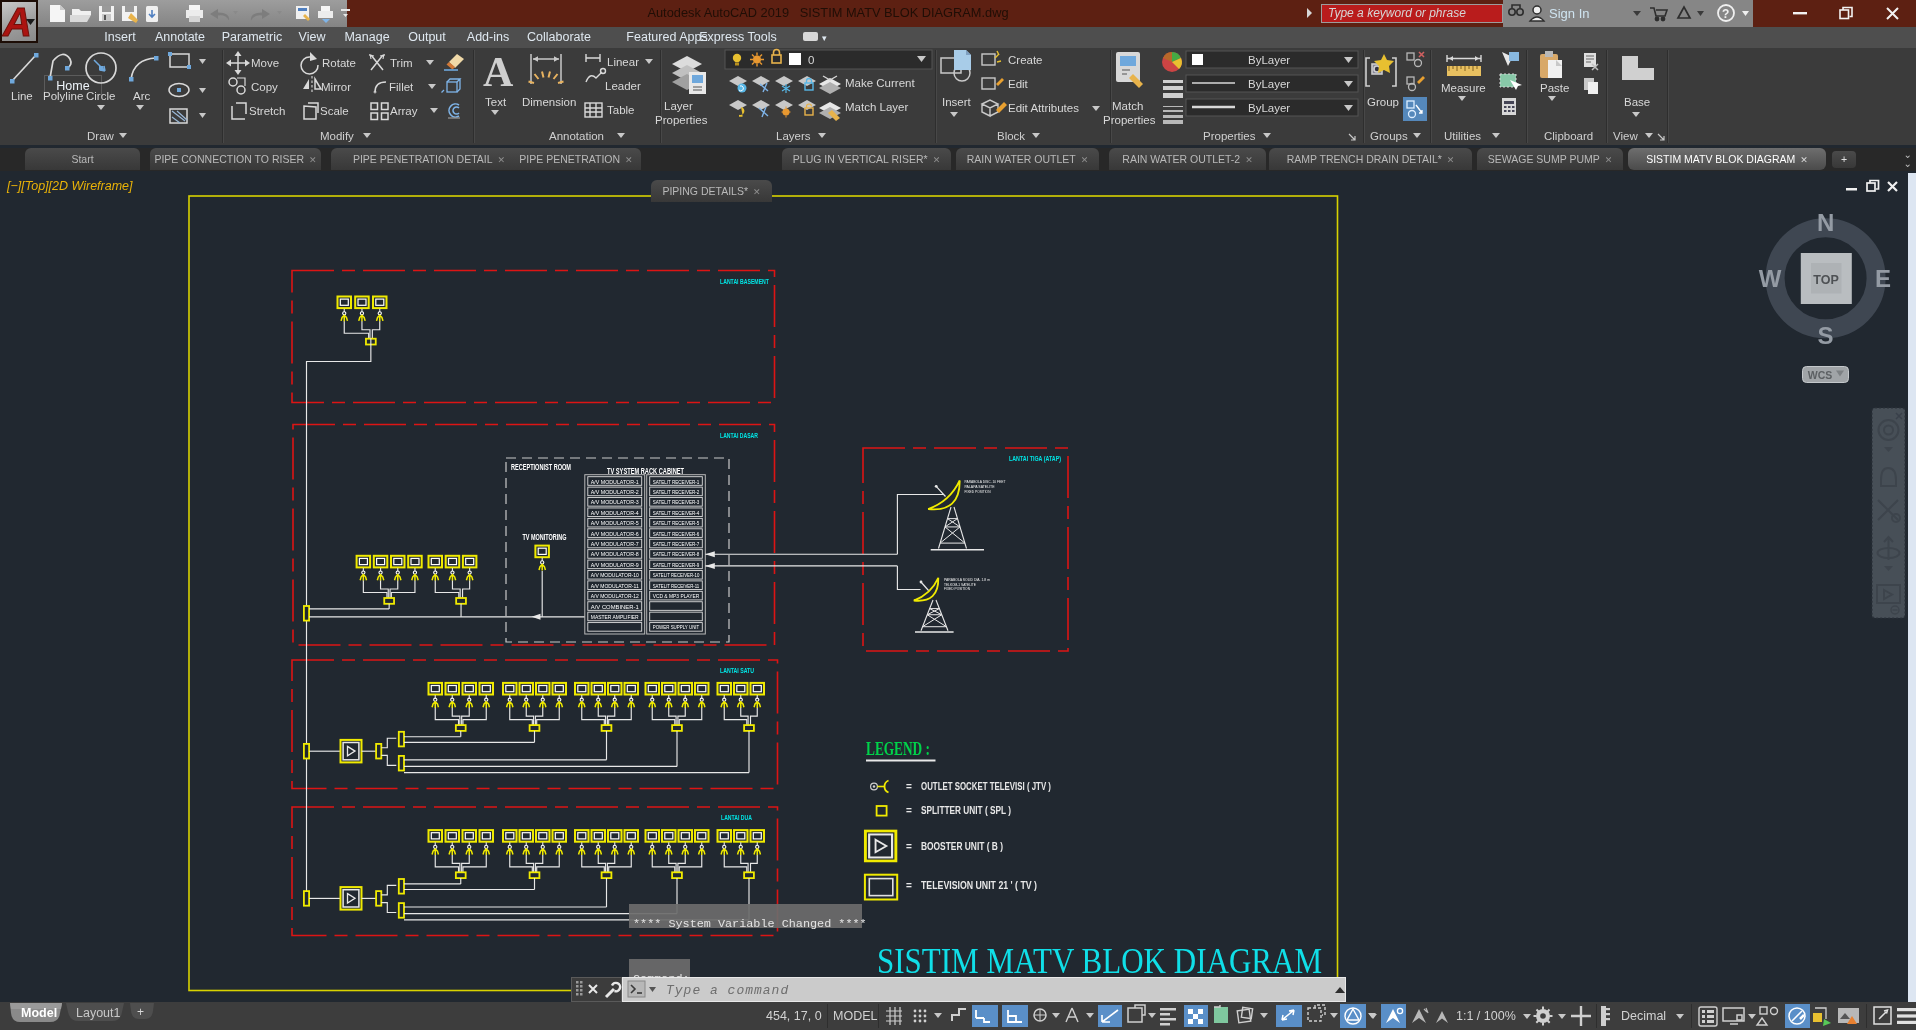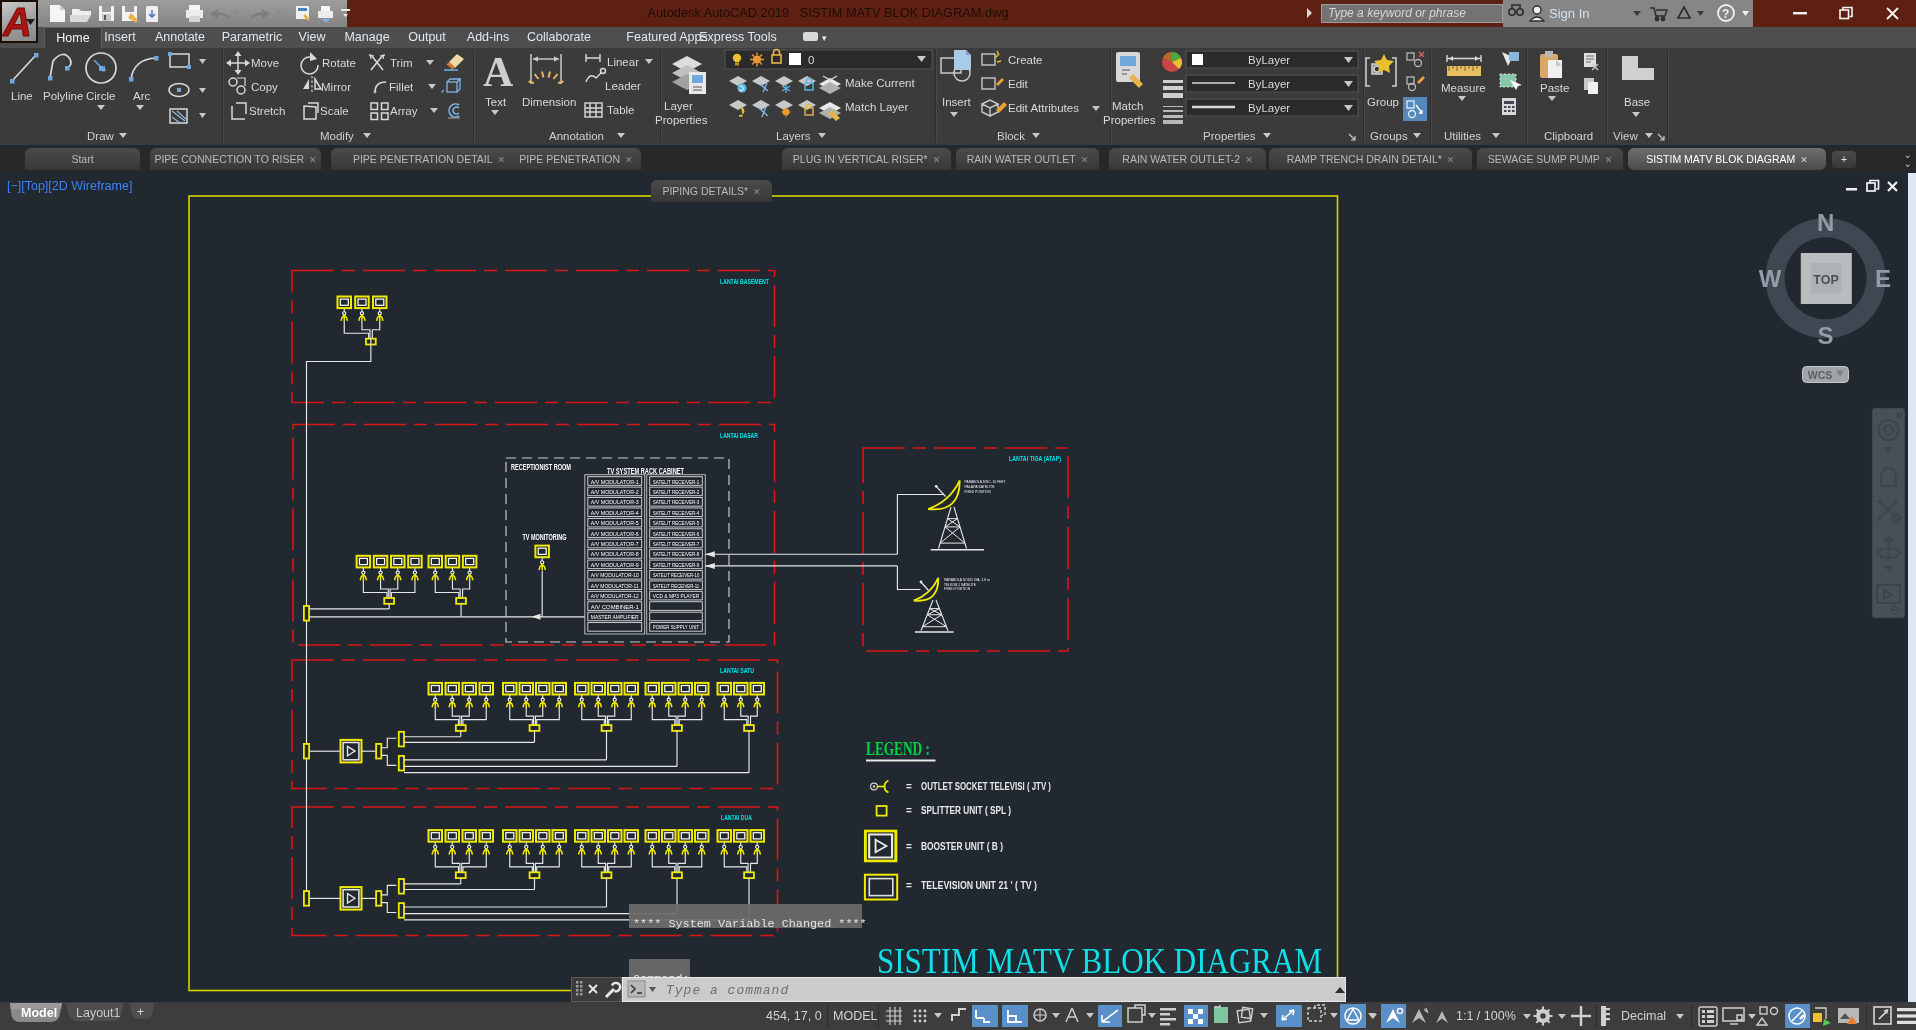--- a/index.html
+++ b/index.html
@@ -6,41 +6,41 @@
 html,body { width:1916px; height:1030px; overflow:hidden; background:#212830; }
 body { font-family:"Liberation Sans", sans-serif; }
 .abs { position:absolute; }
 #app { position:relative; width:1916px; height:1030px; }
 
 
 #titlebar { position:absolute; left:0; top:0; width:1916px; height:27px; background:#5d2012; }
 #qat { position:absolute; left:0; top:0; width:347px; height:27px; background:linear-gradient(#9d9d9d,#848484); }
 #appbtn { position:absolute; left:0; top:0; width:38px; height:43px; background:linear-gradient(160deg,#c8c8c8,#9a9a9a 60%,#8a8a8a); border:2px solid #1d0d06; z-index:30; }
 #titletext { position:absolute; left:0; top:0; width:1656px; text-align:center; font-size:12.8px; color:#200e06; line-height:26px; }
-#searchbox { position:absolute; left:1321px; top:4px; width:182px; height:19px; background:#737373; border:1px solid #9c9c9c; color:#d6d6d6; font-style:italic; font-size:12px; line-height:17px; padding-left:6px; }
+#searchbox { position:absolute; left:1321px; top:4px; width:182px; height:19px; background:#b91c1c; border:1px solid #9c9c9c; color:#d6d6d6; font-style:italic; font-size:12px; line-height:17px; padding-left:6px; }
 #signpanel { position:absolute; left:1503px; top:0px; width:250px; height:27px; background:#868686; }
 
 
 #ribbontabs { position:absolute; left:0; top:27px; width:1916px; height:21px; background:#4e4e4e; }
 .rtab { position:absolute; top:0; height:21px; color:#dfe8f0; font-size:12.5px; line-height:21px; text-align:center; }
 .rtab.active { background:#3b3b3b; color:#eef4fa; border:1px solid #5c5c5c; border-bottom:none; }
 
 
 #ribbon { position:absolute; left:0; top:48px; width:1916px; height:97px; background:#3b3b3b; }
 
 
 #filetabs { position:absolute; left:0; top:148px; width:1916px; height:23px; background:#282828; }
 .ftab { position:absolute; top:0px; height:22px; background:linear-gradient(#4a4a4a,#383838); border-radius:6px 6px 0 0; color:#b9b9b9; font-size:10.5px; line-height:22px; text-align:center; white-space:nowrap; overflow:hidden; }
 .ftab .x { color:#8f8f8f; font-size:9px; margin-left:5px; }
 .ftab.active { background:linear-gradient(#6e6e6e,#4b4b4b); color:#ffffff; }
 .ftab.active .x { color:#d8d8d8; }
 
 
 #canvas { position:absolute; left:0; top:171px; width:1916px; height:831px; background:#212830; }
-#vplabel { position:absolute; left:7px; top:179px; color:#3b82f6; font-size:12.5px; z-index:5; }
+#vplabel { position:absolute; left:7px; top:179px; color:#eab308; font-size:12.5px; z-index:5;font-style:italic; }
 #scrollstrip { position:absolute; left:1908px; top:173px; width:8px; height:829px; background:#dde6f2; }
 
 
 .cmdhist { position:absolute; background:rgba(108,108,108,0.93); color:#e3e3e3; font-family:"Liberation Mono",monospace; font-size:11.8px; line-height:17px; white-space:pre; z-index:6; padding:12px 4px; }
 
 
 #cmddock { position:absolute; left:571px; top:977px; height:25px; z-index:7; }
 #cmdgrip { position:absolute; left:0; top:0; width:51px; height:25px; background:#3c3c3c; border:1px solid #5a5a5a; }
 #cmdinput { position:absolute; left:51px; top:0; width:724px; height:25px; background:#cbcbcb; border:1px solid #e8e8e8; }
 
@@ -556,21 +556,21 @@
 <svg class="abs" style="left:1886px;top:7px;z-index:32;" width="20" height="16" viewBox="0 0 20 16">
   <path d="M1 1 L12 12 M12 1 L1 12" stroke="#f2f2f2" stroke-width="2"></path>
 </svg>
 
 <svg class="abs" style="left:0;top:0;z-index:33;" width="60" height="46" viewBox="0 0 60 46">
   <text x="3" y="36" font-size="40" font-weight="bold" font-style="italic" fill="#ab1411" stroke="#6d100a" stroke-width="1">A</text>
   <path d="M26 19 l9 0 l-4.5 6 Z" fill="#1a1a1a"></path>
 </svg>
 
 <div class="abs" style="left:0;top:27px;width:1916px;height:21px;z-index:20;">
-      <div class="rtab active" style="left:44px;width:58px;">Home</div>
+      <div class="rtab active" style="left:44px;width:58px;margin-top:48px;">Home</div>
       <div class="rtab" style="left:97px;width:46px;">Insert</div>
       <div class="rtab" style="left:148px;width:64px;">Annotate</div>
       <div class="rtab" style="left:215px;width:74px;text-align:center;">Parametric</div>
       <div class="rtab" style="left:291px;width:42px;">View</div>
       <div class="rtab" style="left:339px;width:56px;">Manage</div>
       <div class="rtab" style="left:401px;width:52px;">Output</div>
       <div class="rtab" style="left:461px;width:54px;">Add-ins</div>
       <div class="rtab" style="left:521px;width:76px;">Collaborate</div>
       <div class="rtab" style="left:620px;width:94px;">Featured Apps</div>
       <div class="rtab" style="left:694px;width:88px;">Express Tools</div>

